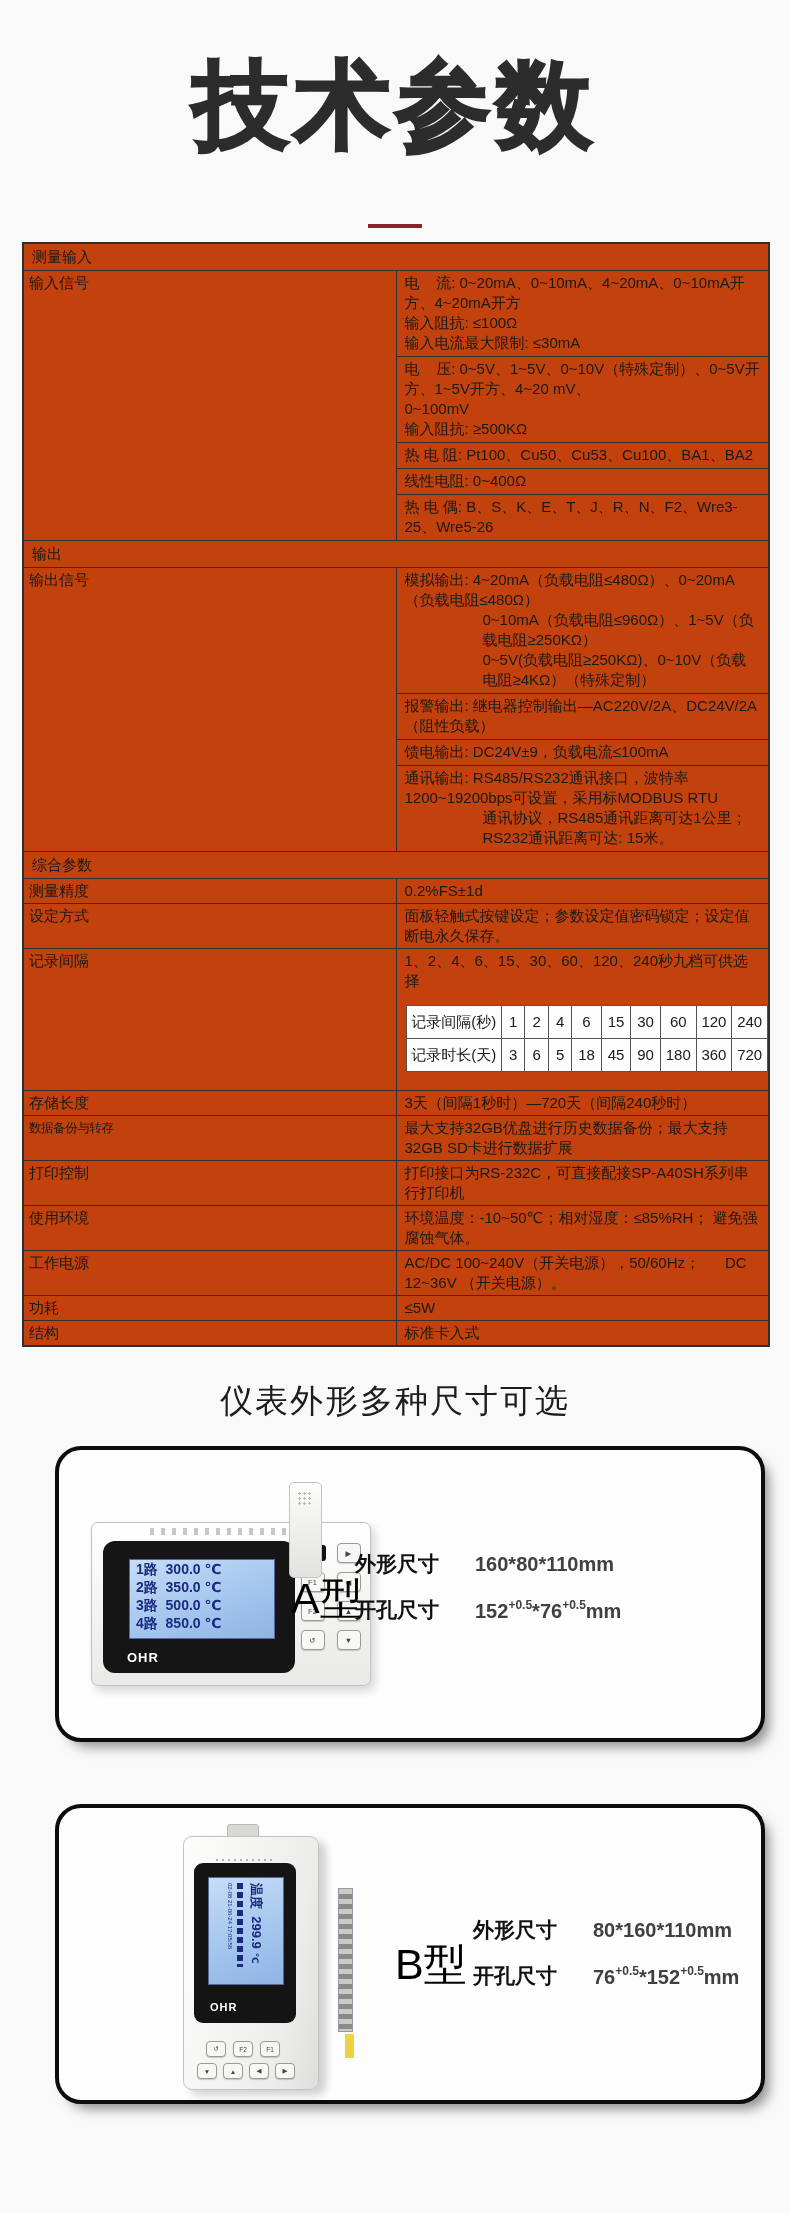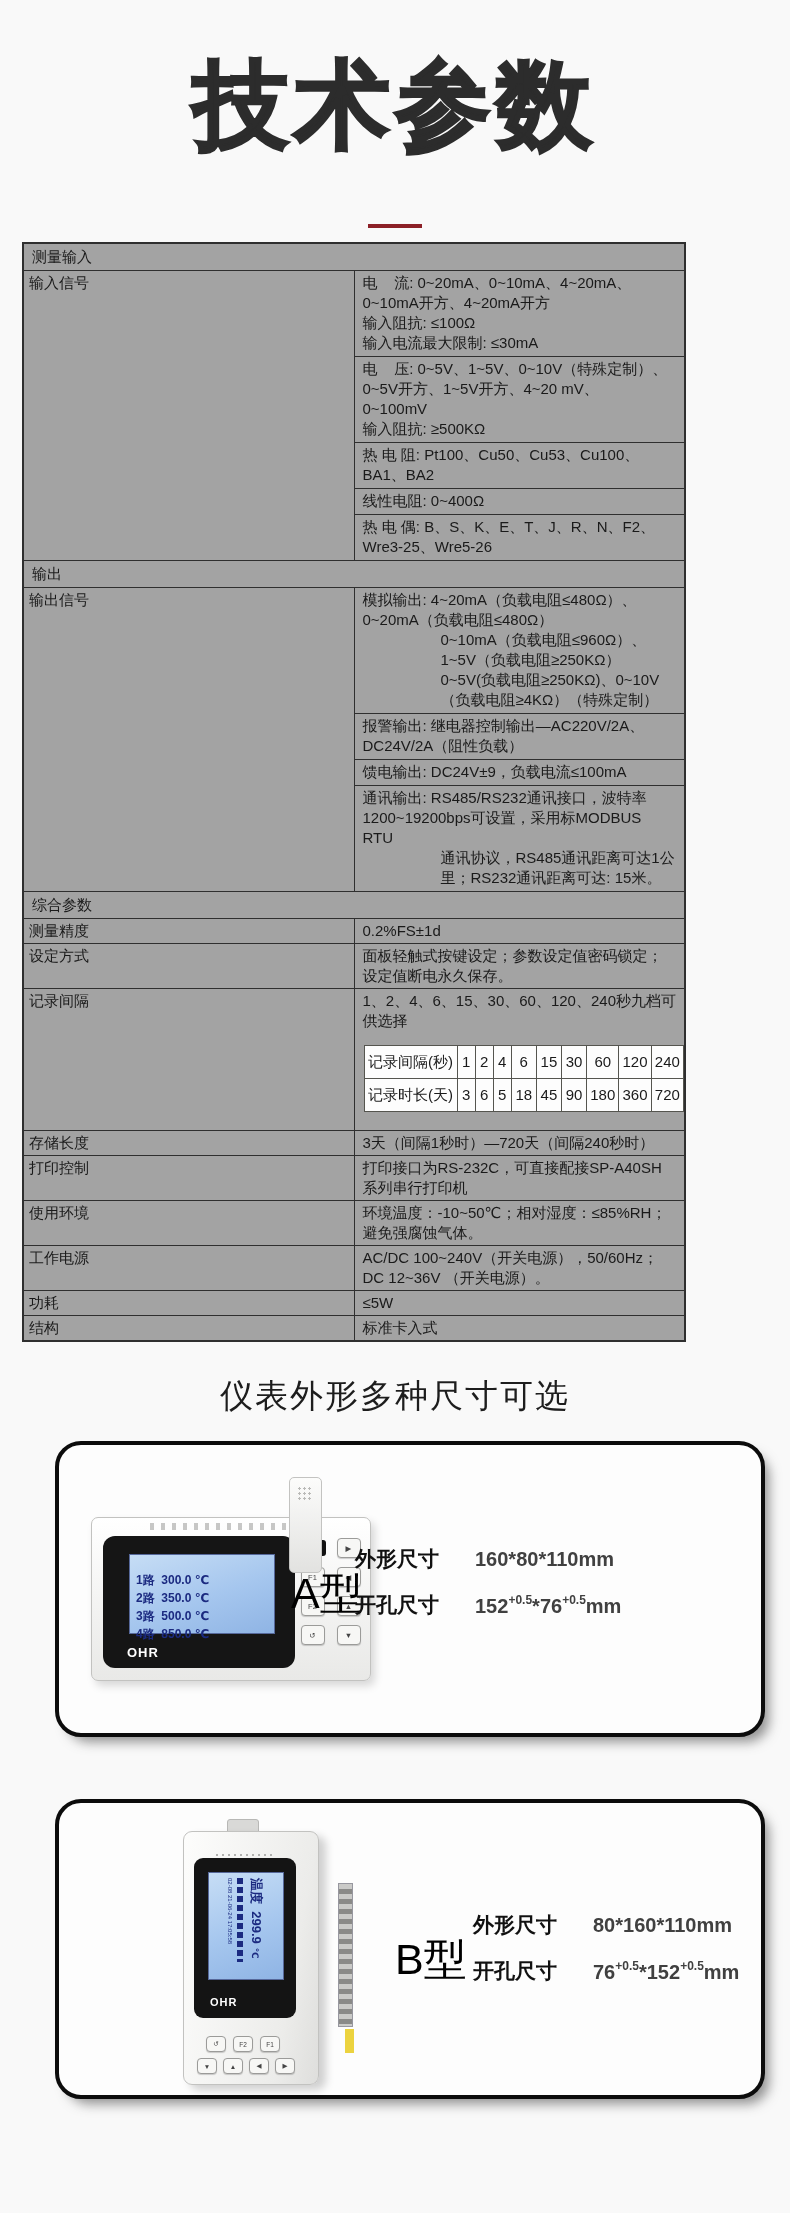--- a/index.html
+++ b/index.html
@@ -5,22 +5,22 @@
   html,body{margin:0;padding:0;}
   body{width:790px;font-family:"Liberation Sans","DejaVu Sans",sans-serif;background:#f9f9f9;}
   .page{position:relative;width:790px;height:2213px;background:#f9f9f9;overflow:hidden;}
 
   
   .title{padding-top:50px;text-align:center;font-size:96px;line-height:1.15;font-weight:900;
          color:#2c2c2c;letter-spacing:5px;-webkit-text-stroke:2.5px #2c2c2c;}
   .divider{width:54px;height:4px;background:#8c2027;margin:64px auto 14px auto;}
 
   
-  table.spec{border-collapse:collapse;margin-left:22px;width:664px;table-layout:fixed;
-             background:#a3a3a3;color:#1a1a1a;}
+  table.spec{border-collapse:collapse;margin-left:22px;width:748px;table-layout:fixed;
+             background:#c2410c;color:#1a1a1a;}
   table.spec td{border:1.5px solid #2f2f2f;vertical-align:top;font-size:15px;line-height:20px;}
   table.spec{border:2.5px solid #2f2f2f;}
   td.lbl{width:86px;padding:2px 5px;white-space:nowrap;overflow:hidden;}
   td.lbl.lbl-sm{font-size:12.5px;letter-spacing:-0.4px;}
   tr.sec td{padding:3px 8px;height:20px;}
   td.cc{padding:0;}
   .cc .grp{padding:2px 8px 3px 8px;border-bottom:1.5px solid #2f2f2f;}
   .cc .grp:last-child{border-bottom:none;}
   .pre{white-space:pre-wrap;}
   .cont{margin-left:78px;}
@@ -63,22 +63,22 @@
   .ma-stick{position:absolute;left:198px;top:-16px;width:31px;height:94px;z-index:3;
             background:linear-gradient(#fcfcfb,#e2e2e0);border:1px solid #c3c3c1;border-radius:5px;}
   .ma-stick:before{content:"";position:absolute;left:7px;top:8px;width:16px;height:14px;
             background:radial-gradient(#b9b9b7 1px,transparent 1.3px) 0 0/5px 5px;}
   .ma-body{position:absolute;left:0;top:24px;width:278px;height:162px;border-radius:7px;
            background:linear-gradient(#ffffff,#e9e9e7);border:1px solid #c2c2c0;
            box-shadow:4px 5px 8px rgba(0,0,0,.15);}
   .ma-topstrip{position:absolute;left:58px;top:5px;width:140px;height:7px;opacity:.55;
            background:repeating-linear-gradient(90deg,#9a9a98 0 4px,transparent 4px 11px);}
   .ma-bezel{position:absolute;left:11px;top:18px;width:192px;height:132px;background:#151515;border-radius:12px;}
-  .ma-lcd{position:absolute;left:26px;top:18px;width:146px;height:80px;padding:16px 6px;
-          font-size:12px;line-height:18px;font-weight:bold;box-sizing:border-box;}
+  .ma-lcd{position:absolute;left:26px;top:18px;width:146px;height:80px;padding:0 6px;
+          font-size:14px;line-height:18px;font-weight:bold;box-sizing:border-box;}
   .ma-logo{position:absolute;left:24px;bottom:8px;font-size:13px;}
   .ma-keys{position:absolute;right:8px;top:20px;display:grid;grid-template-columns:27px 27px;
            gap:9px 9px;align-items:center;justify-items:center;}
   .ma-usb{width:27px;height:16px;background:#111;border-radius:3px;position:relative;}
   .ma-usb:before{content:"";position:absolute;left:4px;top:4px;width:19px;height:5px;background:#e8e8e6;}
   .ma-keys .pbtn{width:22px;height:18px;font-size:7.5px;}
 
   
   .meter-b{position:absolute;left:96px;top:14px;width:200px;height:274px;}
   .mb-body{position:absolute;left:28px;top:14px;width:134px;height:252px;border-radius:9px;
@@ -194,20 +194,24 @@
           </tr>
         </tbody>
             </table>
       </td>
     </tr>
     <tr>
       <td class="lbl">存储长度</td>
       <td class="cc single pre">3天（间隔1秒时）—720天（间隔240秒时）</td>
     </tr>
     <tr>
+      <td class="lbl lbl-sm">数据备份与转存</td>
+      <td class="cc single pre">最大支持32GB优盘进行历史数据备份；最大支持32GB SD卡进行数据扩展</td>
+    </tr>
+    <tr>
       <td class="lbl">打印控制</td>
       <td class="cc single pre">打印接口为RS-232C，可直接配接SP-A40SH系列串行打印机</td>
     </tr>
     <tr>
       <td class="lbl">使用环境</td>
       <td class="cc single pre">环境温度：-10~50℃；相对湿度：≤85%RH； 避免强腐蚀气体。</td>
     </tr>
     <tr>
       <td class="lbl">工作电源</td>
       <td class="cc single pre">AC/DC 100~240V（开关电源），50/60Hz；      DC 12~36V （开关电源）。</td>

